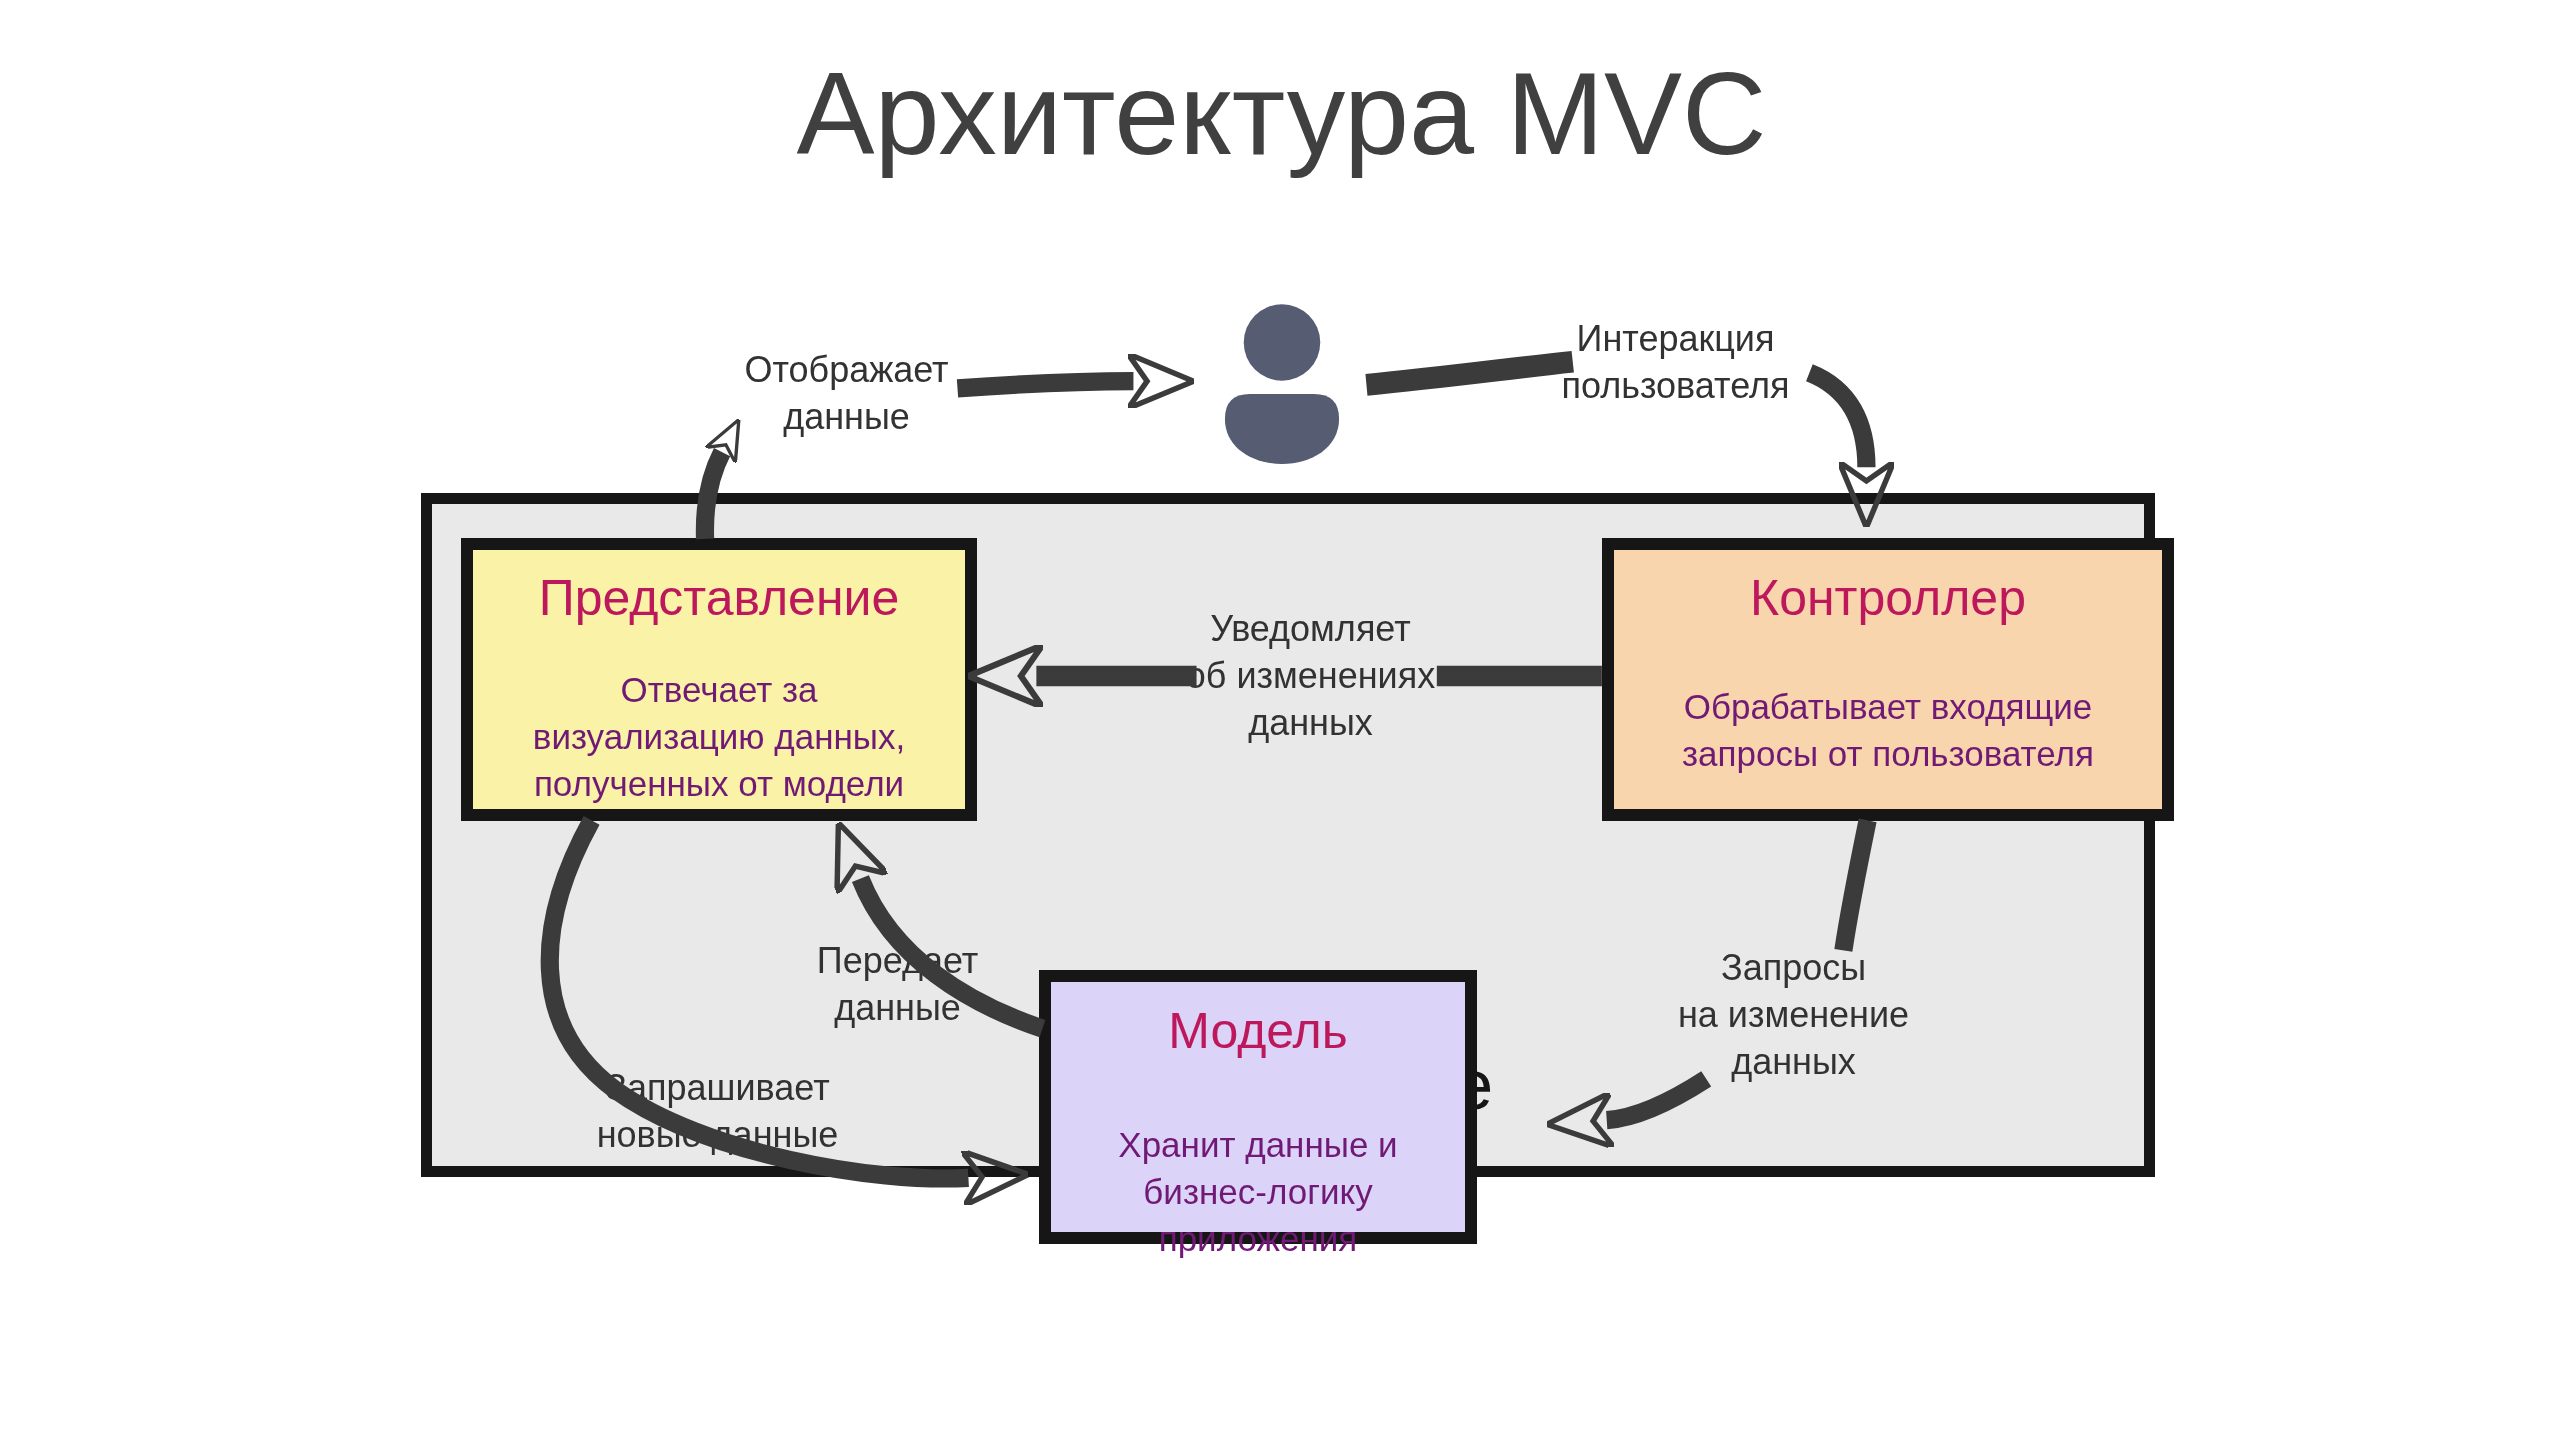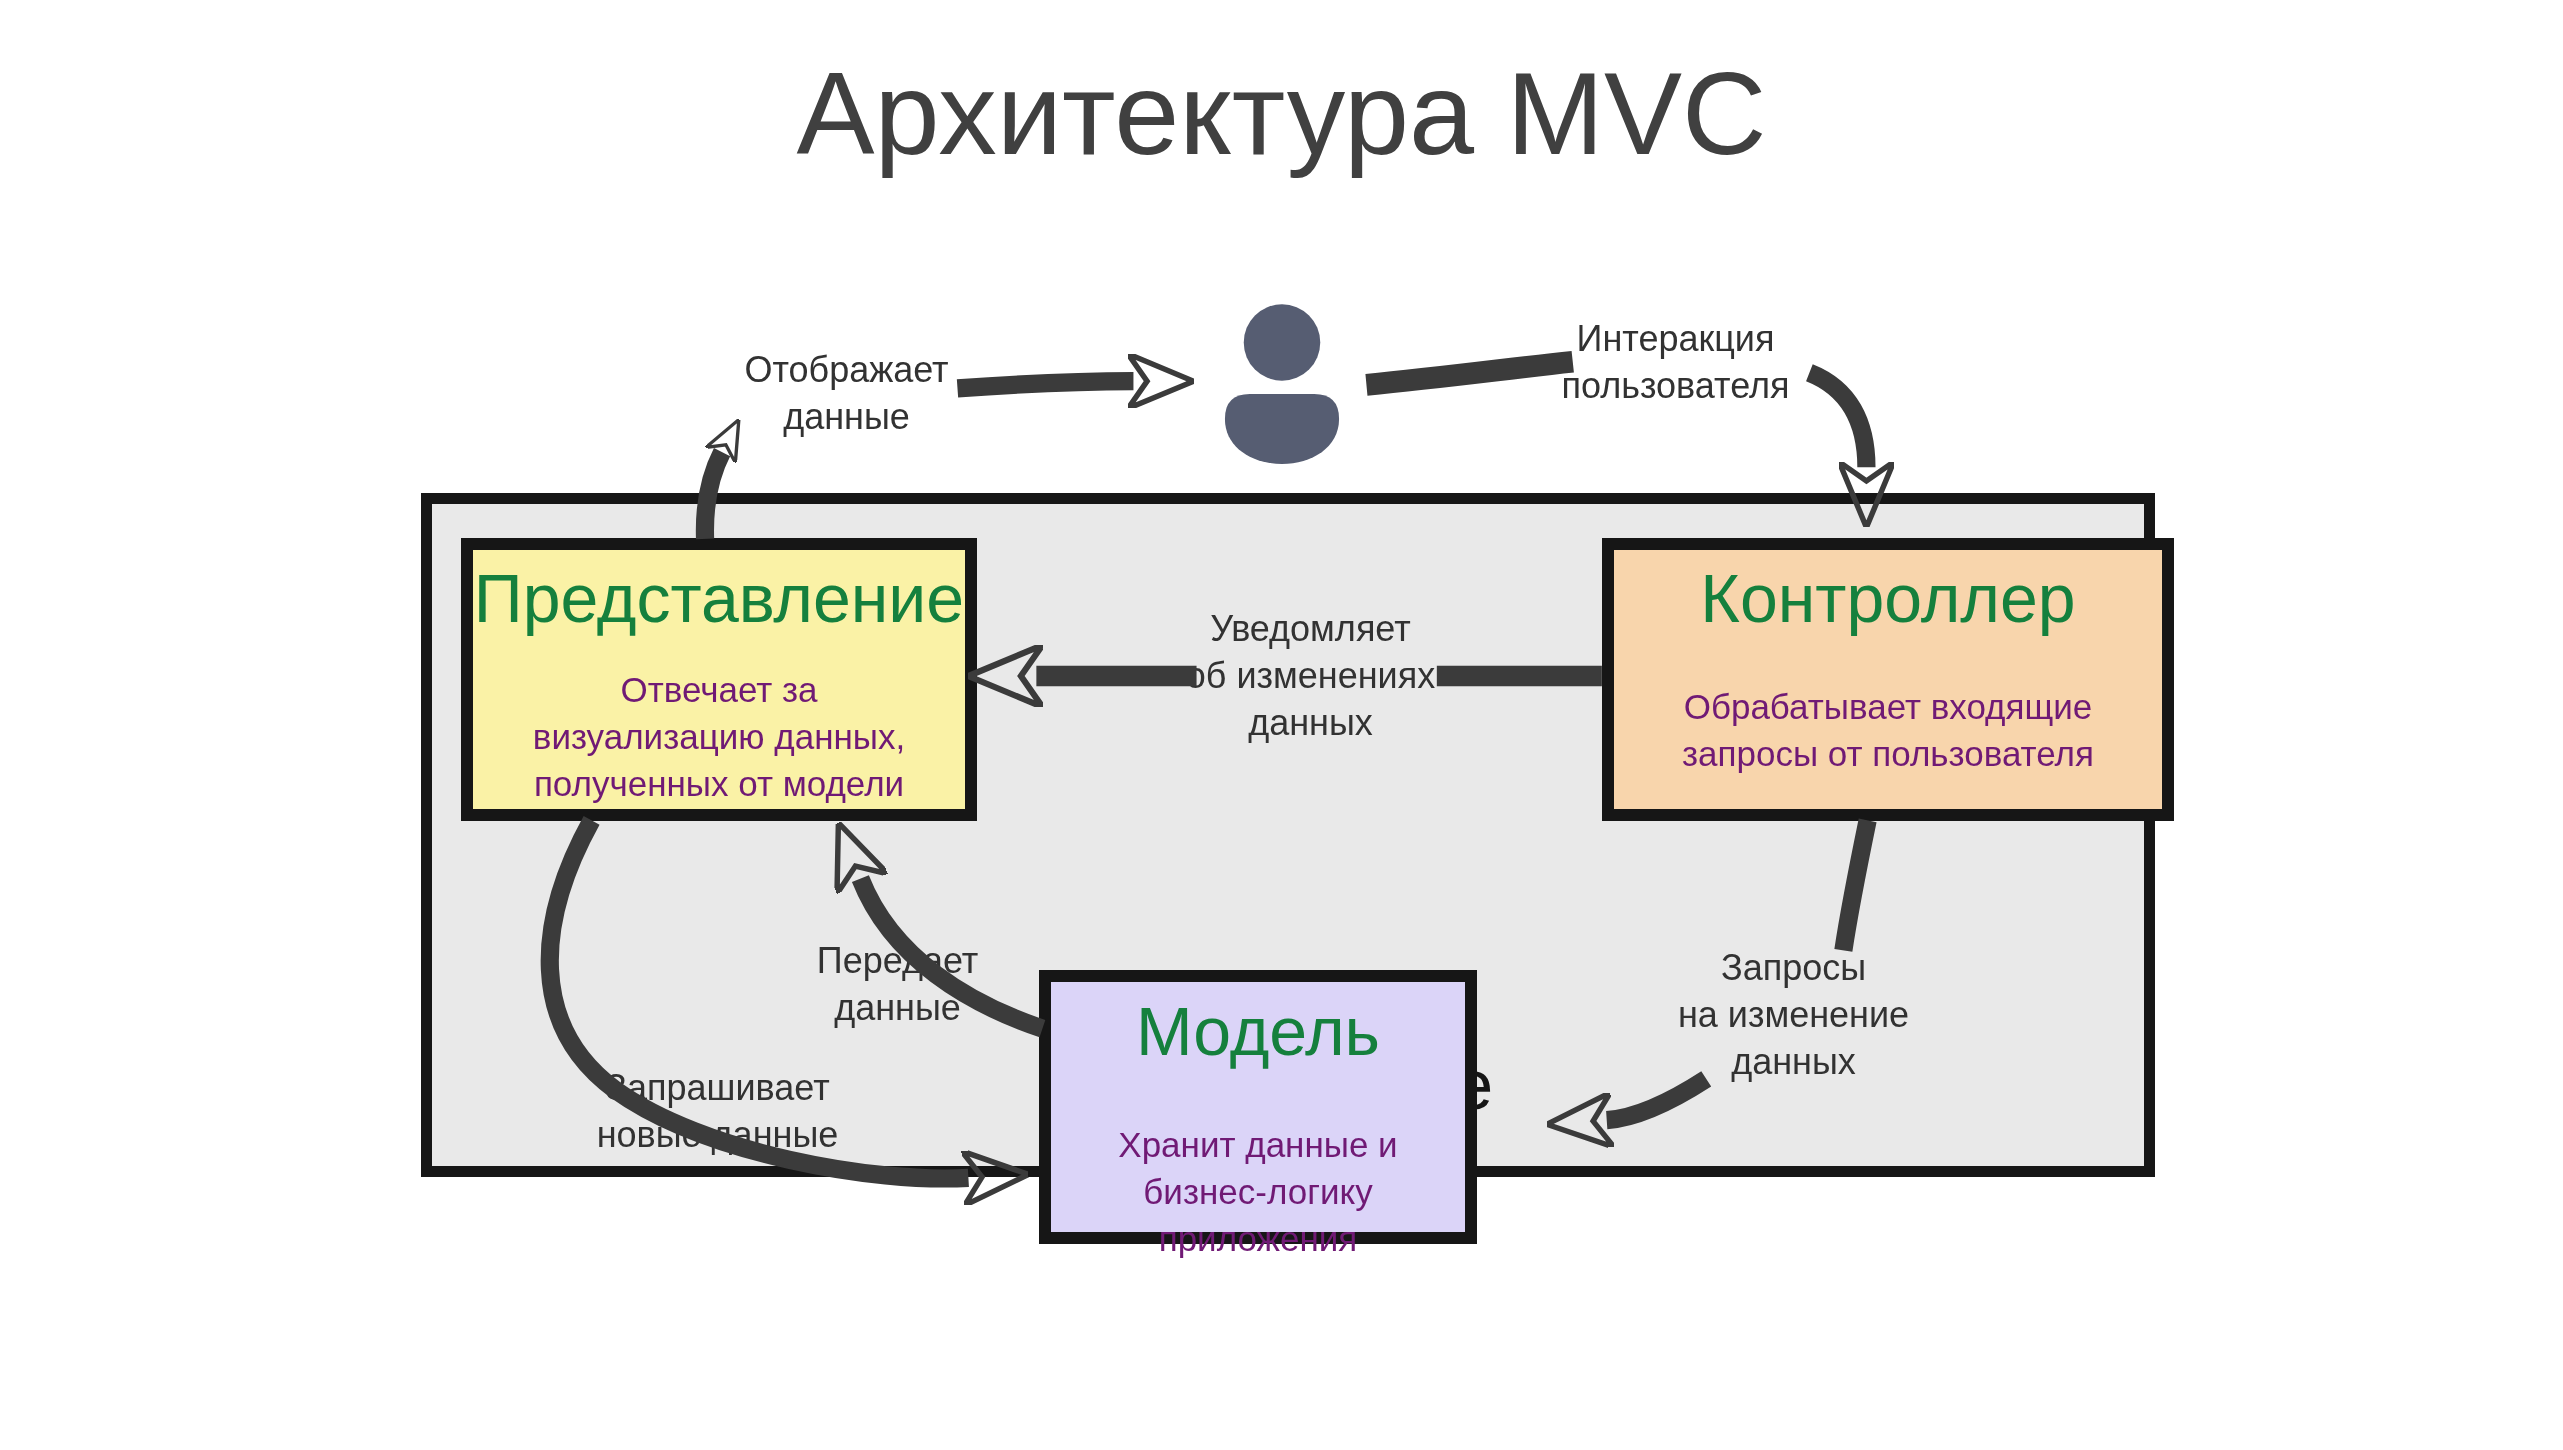--- a/index.html
+++ b/index.html
@@ -16,21 +16,21 @@
 
   .app-container{position:absolute;left:421px;top:493px;width:1734px;height:684px;
                  box-sizing:border-box;background:#e9e9e9;border:11px solid #161616;}
   .app-label{position:absolute;left:0;right:0;bottom:42px;text-align:center;
              font-size:70px;line-height:1.1;color:#161616;}
 
   .box{position:absolute;box-sizing:border-box;border:12px solid #161616;text-align:center;}
   .box-view{left:461px;top:538px;width:516px;height:283px;background:#faf2a6;}
   .box-controller{left:1602px;top:538px;width:572px;height:283px;background:#f8d5ac;}
   .box-model{left:1039px;top:970px;width:438px;height:274px;background:#dbd4f8;}
-  .box-title{font-size:68px;line-height:79px;font-weight:400;color:#15803d;}
+  .box-title{font-size:50px;line-height:79px;font-weight:400;color:#be185d;}
   .box-view .box-title,.box-controller .box-title{margin-top:8.5px;}
   .box-model .box-title{margin-top:9.7px;}
   .box-body{font-size:35px;line-height:47px;color:#701a75;white-space:pre-line;padding:0 6px;}
   .box-view .box-body{margin-top:28px;}
   .box-controller .box-body{margin-top:45px;}
   .box-model .box-body{margin-top:50px;}
 
   .flow-label{position:absolute;width:303px;text-align:center;font-size:36px;line-height:47px;
               color:#323232;white-space:pre-line;}
   .lbl-displays{left:695px;top:346px;}

